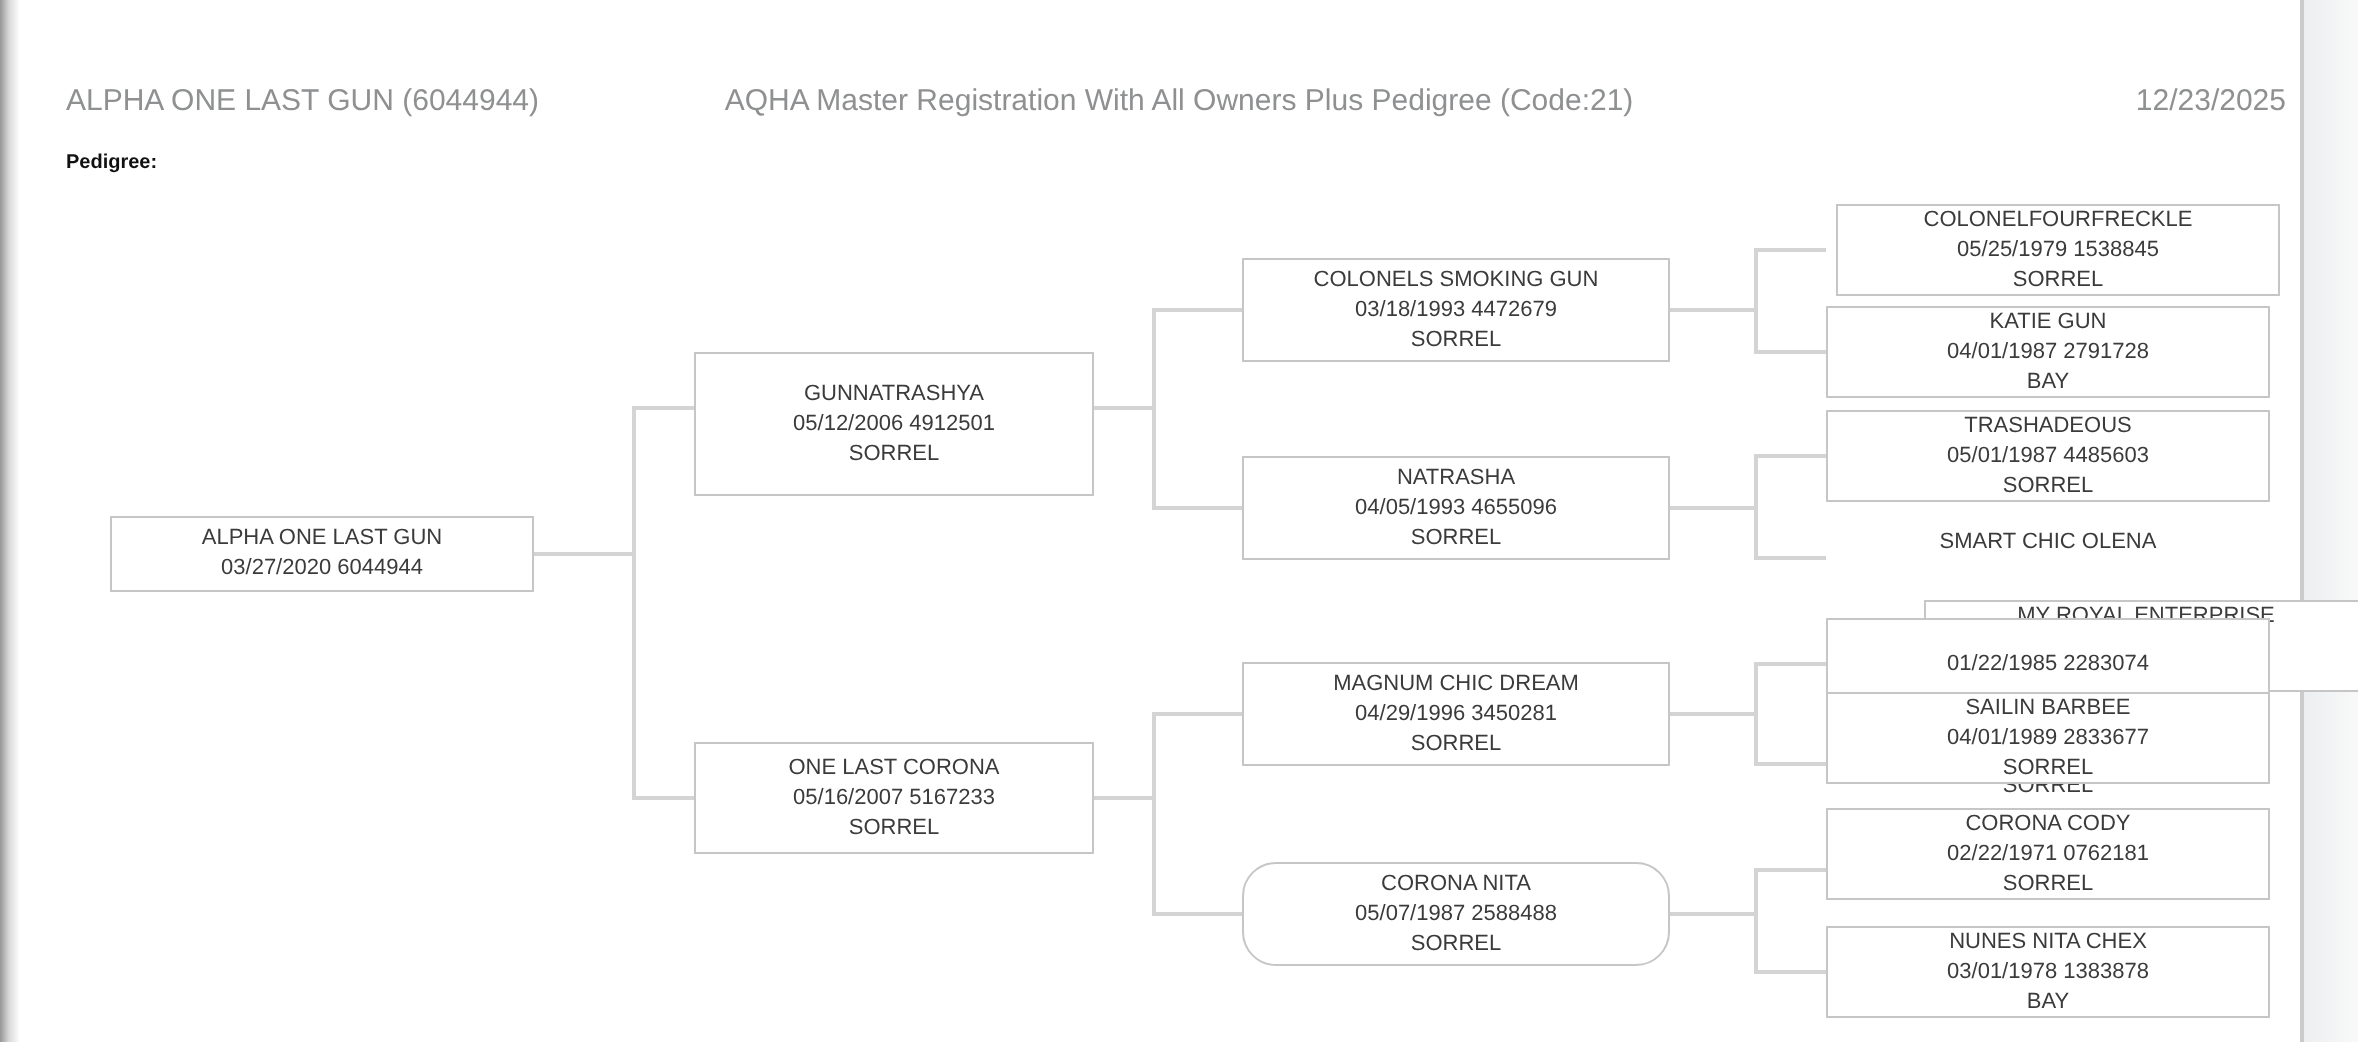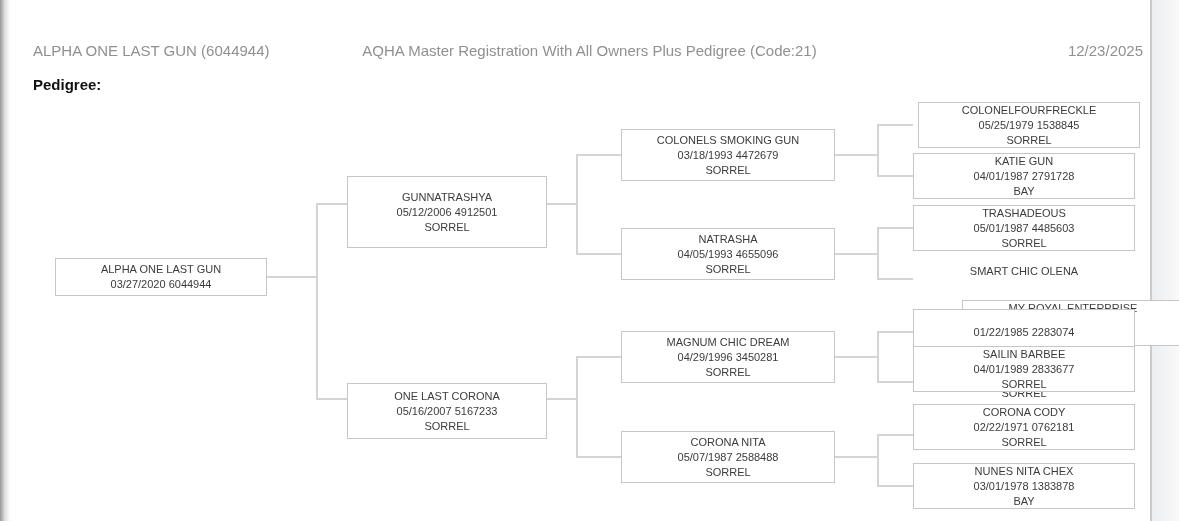--- a/index.html
+++ b/index.html
@@ -26,21 +26,21 @@
   
   .hdr {
     position: absolute; top: 42px; height: 20px;
     color: #8f9091; font-size: 15px; white-space: nowrap;
   }
   .hdr-left  { left: 33px; }
   .hdr-center{ left: 0; width: 1179px; text-align: center; }
   .hdr-right { right: 36px; }
   .section-label {
     position: absolute; left: 33px; top: 76px;
-    color: #111111; font-size: 15px; font-weight: bold;
+    color: #111111; font-size: 10px; font-weight: bold;
   }
   
   #tree { position: absolute; left: 0; top: 0; width: 1179px; height: 521px; }
   .pnode {
     position: absolute;
     background: #ffffff;
     border: 1.5px solid #c6c6c6;
     display: flex; flex-direction: column;
     align-items: center; justify-content: center;
     text-align: center;
@@ -74,21 +74,21 @@
     <div class="pline" style="left: 316px; top: 398px; width: 31px; height: 2px;"></div>
     <div class="pnode" style="left: 347px; top: 176px; width: 200px; height: 72px;">
       <div>GUNNATRASHYA</div>
       <div>05/12/2006 4912501</div>
       <div>SORREL</div>
     </div>
     <div class="pline" style="left: 547px; top: 203px; width: 29px; height: 2px;"></div>
     <div class="pline" style="left: 576px; top: 154px; width: 2px; height: 101px;"></div>
     <div class="pline" style="left: 576px; top: 154px; width: 45px; height: 2px;"></div>
     <div class="pline" style="left: 576px; top: 253px; width: 45px; height: 2px;"></div>
-    <div class="pnode" style="left: 347px; top: 371px; width: 200px; height: 56px; margin-top: 12px;">
+    <div class="pnode" style="left: 347px; top: 371px; width: 200px; height: 56px;">
       <div>ONE LAST CORONA</div>
       <div>05/16/2007 5167233</div>
       <div>SORREL</div>
     </div>
     <div class="pline" style="left: 547px; top: 398px; width: 29px; height: 2px;"></div>
     <div class="pline" style="left: 576px; top: 356px; width: 2px; height: 102px;"></div>
     <div class="pline" style="left: 576px; top: 356px; width: 45px; height: 2px;"></div>
     <div class="pline" style="left: 576px; top: 456px; width: 45px; height: 2px;"></div>
     <div class="pnode" style="left: 621px; top: 129px; width: 214px; height: 52px;">
       <div>COLONELS SMOKING GUN</div>
@@ -110,21 +110,21 @@
     <div class="pline" style="left: 877px; top: 278px; width: 36px; height: 2px;"></div>
     <div class="pnode" style="left: 621px; top: 331px; width: 214px; height: 52px;">
       <div>MAGNUM CHIC DREAM</div>
       <div>04/29/1996 3450281</div>
       <div>SORREL</div>
     </div>
     <div class="pline" style="left: 835px; top: 356px; width: 42px; height: 2px;"></div>
     <div class="pline" style="left: 877px; top: 331px; width: 2px; height: 52px;"></div>
     <div class="pline" style="left: 877px; top: 331px; width: 36px; height: 2px;"></div>
     <div class="pline" style="left: 877px; top: 381px; width: 36px; height: 2px;"></div>
-    <div class="pnode" style="left: 621px; top: 431px; width: 214px; height: 52px;">
+    <div class="pnode" style="left: 621px; top: 431px; width: 214px; height: 52px; border-radius: 17px;">
       <div>CORONA NITA</div>
       <div>05/07/1987 2588488</div>
       <div>SORREL</div>
     </div>
     <div class="pline" style="left: 835px; top: 456px; width: 42px; height: 2px;"></div>
     <div class="pline" style="left: 877px; top: 434px; width: 2px; height: 53px;"></div>
     <div class="pline" style="left: 877px; top: 434px; width: 36px; height: 2px;"></div>
     <div class="pline" style="left: 877px; top: 485px; width: 36px; height: 2px;"></div>
     <div class="pnode" style="left: 918px; top: 102px; width: 222px; height: 46px;">
       <div>COLONELFOURFRECKLE</div>

